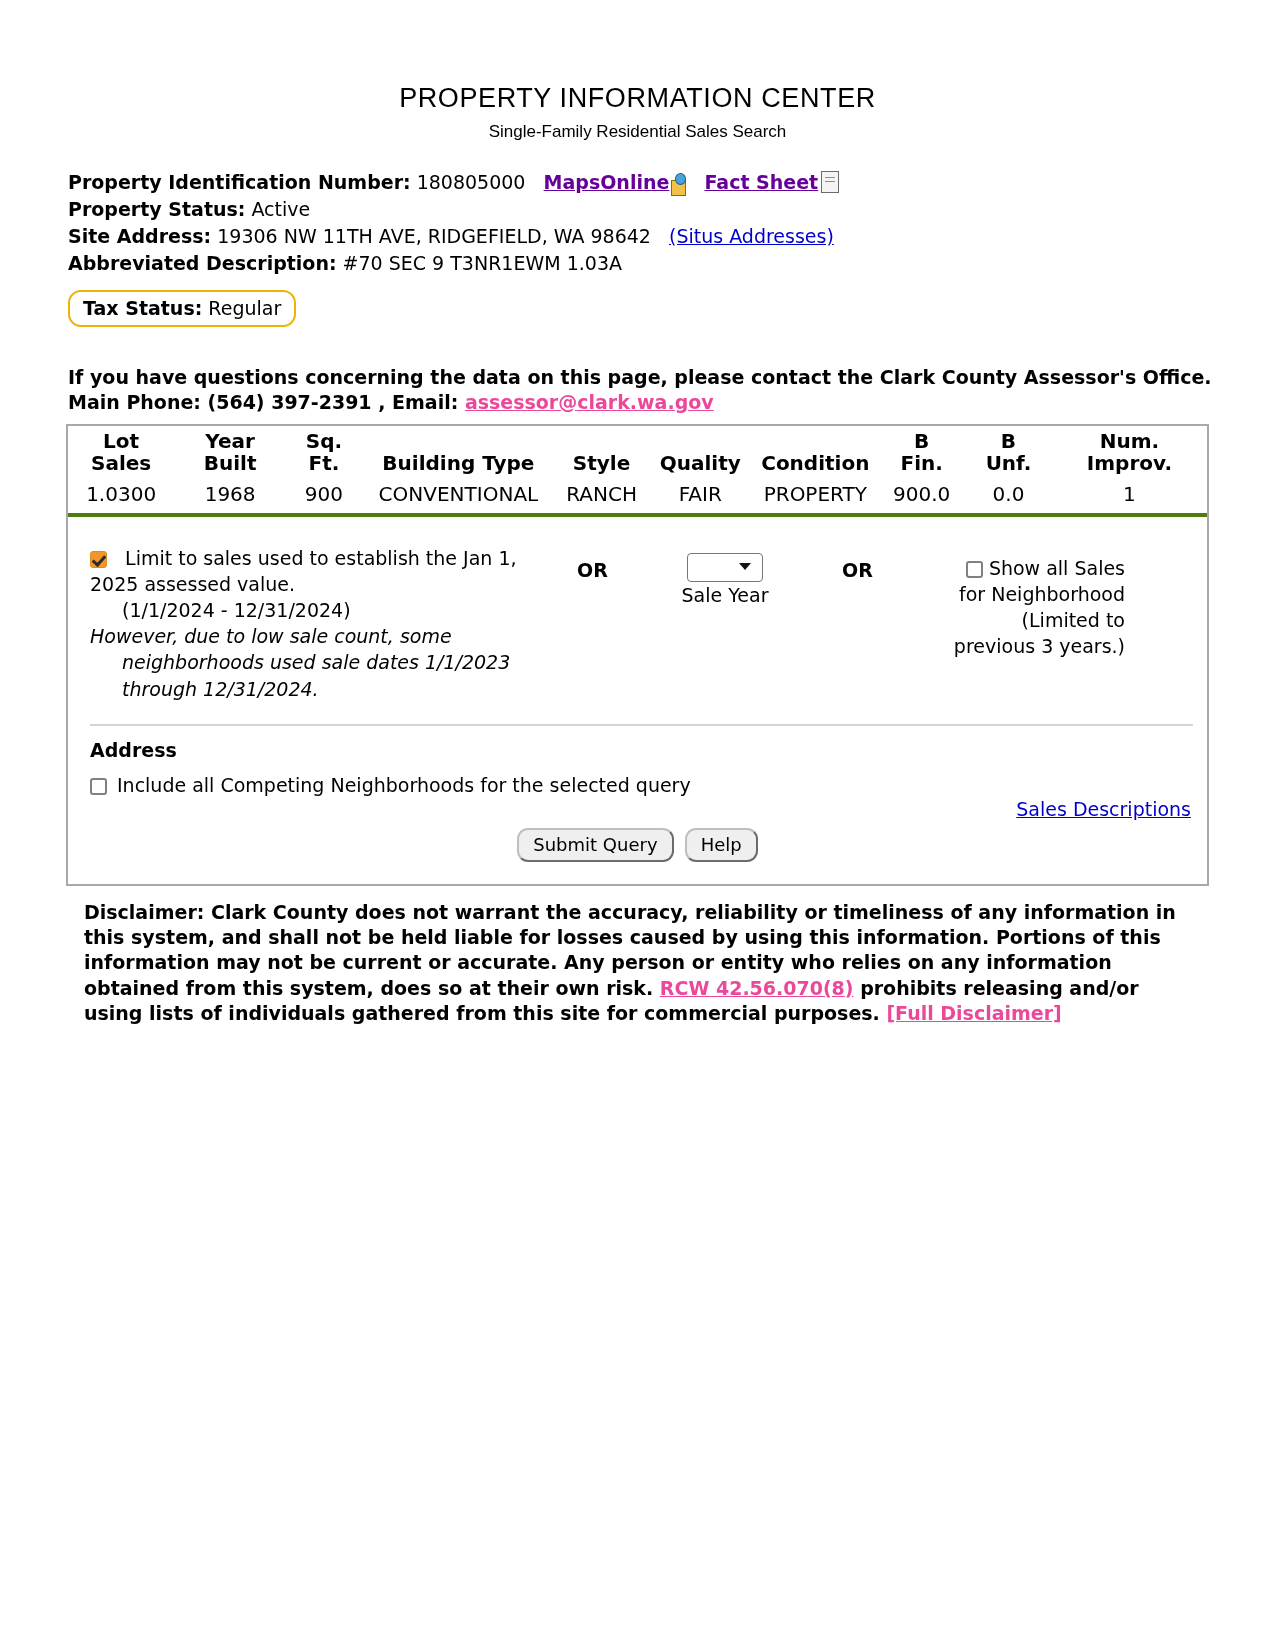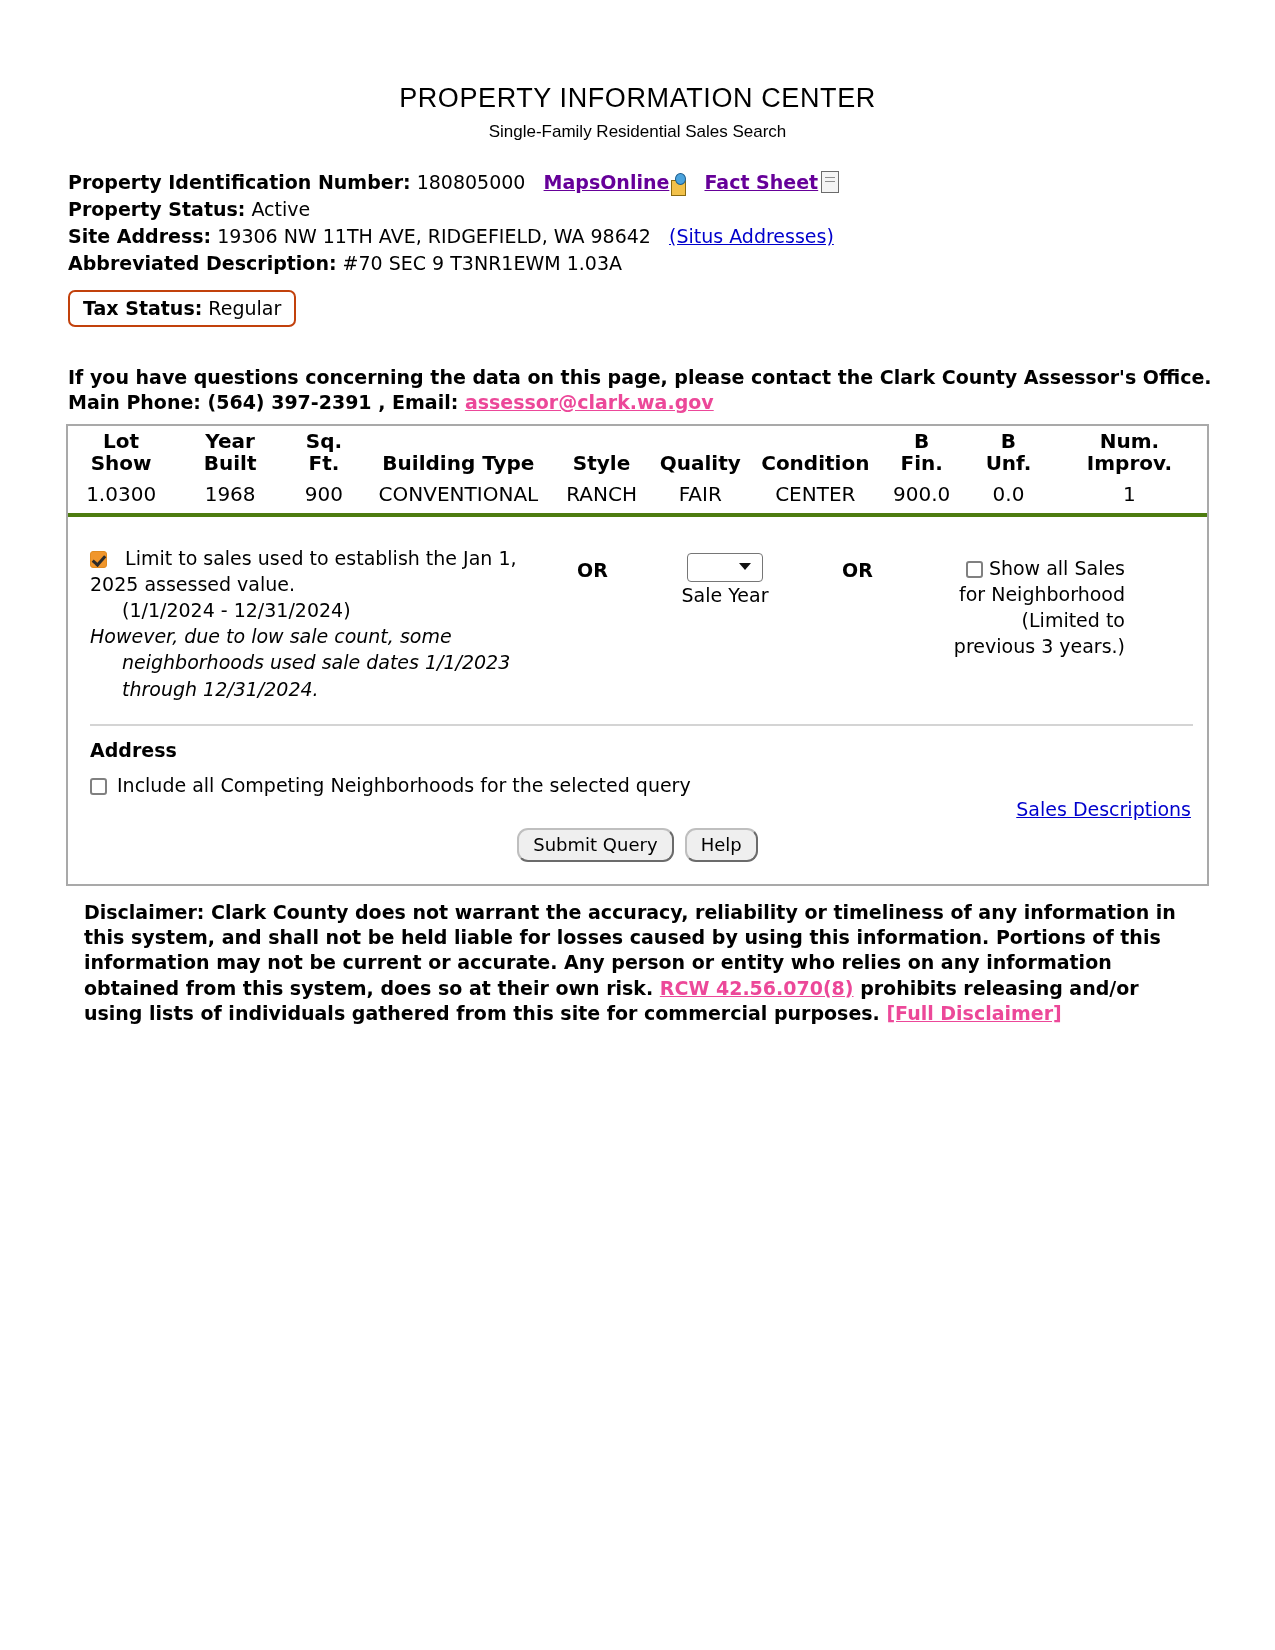--- a/index.html
+++ b/index.html
@@ -112,22 +112,22 @@
     height: 1px;
     background: #8d8d8d;
   }
   .sheet-icon:before { top: 5px; }
   .sheet-icon:after  { top: 9px; }
   
   .tax-status {
     display: inline-block;
     margin-left: 68px;
     margin-top: 13px;
-    border: 2px solid #c2410c;
-    border-radius: 7px;
+    border: 2px solid #eab308;
+    border-radius: 13px;
     padding: 5px 13px 6px 13px;
     font-size: 19px;
   }
   
   .contact {
     margin-left: 68px;
     margin-top: 38px;
     font-size: 19px;
     font-weight: bold;
     line-height: 1.32;
@@ -366,21 +366,21 @@
   </div>
 
   
   <div class="form-box">
 
     <table class="attr-table">
       <thead>
         <tr>
           <th class="col-lot">
             <div>Lot</div>
-            <div>Show</div>
+            <div>Sales</div>
           </th>
           <th class="col-year">
             <div>Year</div>
             <div>Built</div>
           </th>
           <th class="col-sqft">
             <div>Sq.</div>
             <div>Ft.</div>
           </th>
           <th class="col-btype">Building Type</th>
@@ -402,21 +402,21 @@
         </tr>
       </thead>
       <tbody>
         <tr>
           <td>1.0300</td>
           <td>1968</td>
           <td>900</td>
           <td>CONVENTIONAL</td>
           <td>RANCH</td>
           <td>FAIR</td>
-          <td>CENTER</td>
+          <td>PROPERTY</td>
           <td>900.0</td>
           <td>0.0</td>
           <td>1</td>
         </tr>
       </tbody>
     </table>
 
     <div class="query-row">
 
       <div class="q-col-a">

